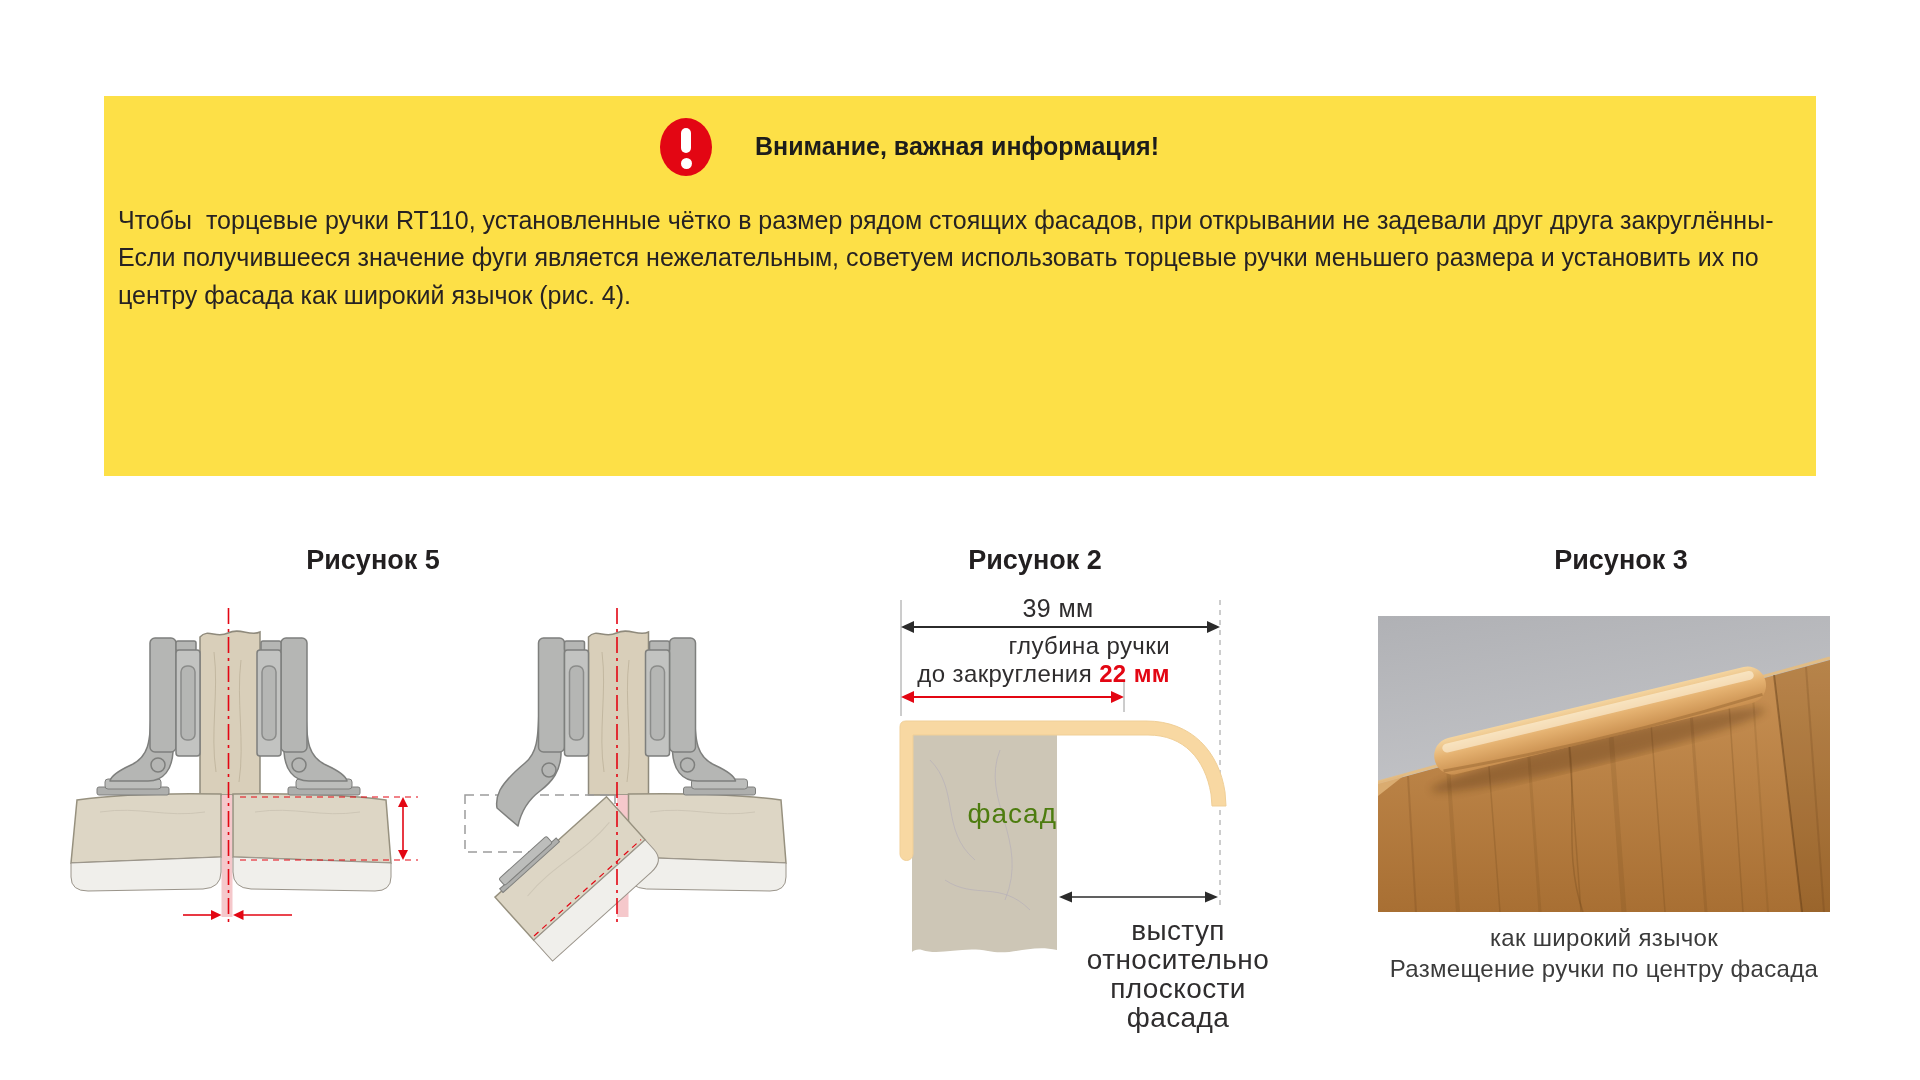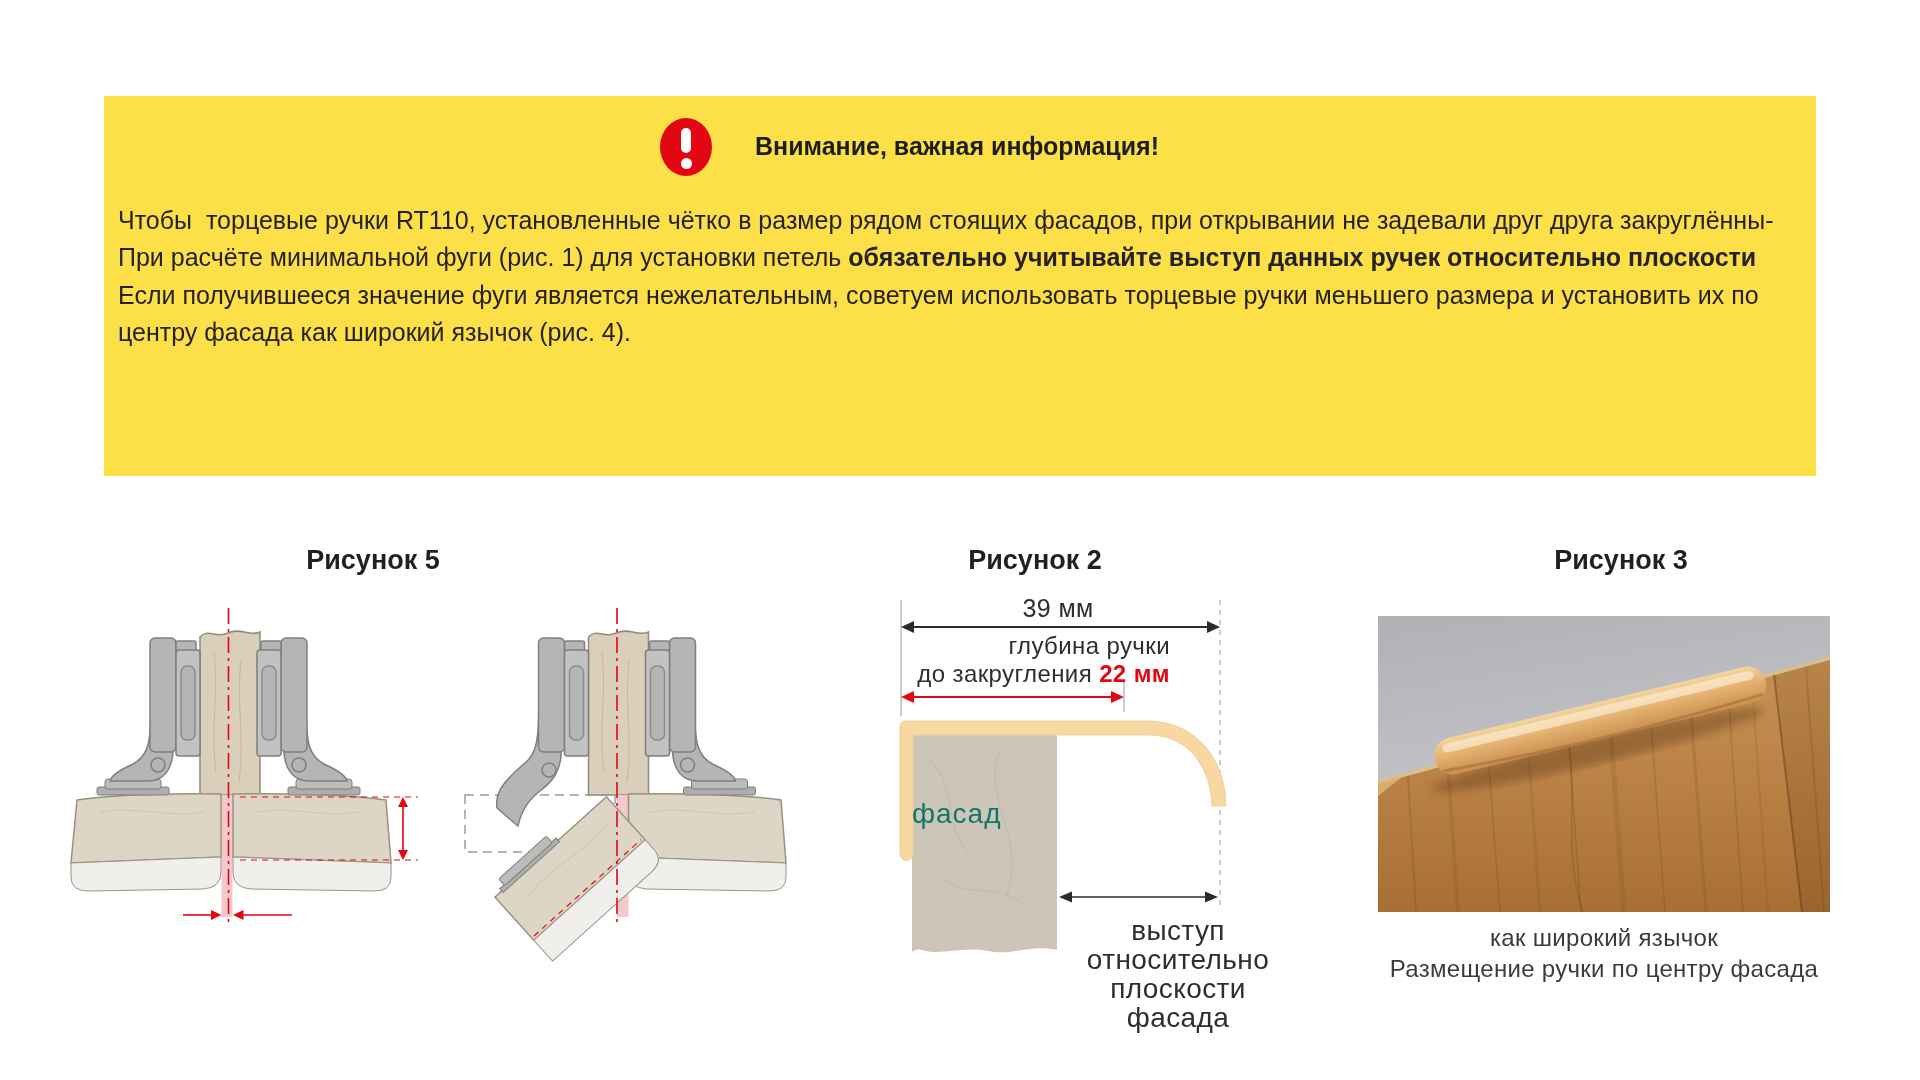--- a/index.html
+++ b/index.html
@@ -63,21 +63,20 @@
 <body>
 
 <section class="notice-box">
   <span class="warn-icon">
     <span class="bar"></span>
     <span class="dot"></span>
   </span>
   <div class="notice-title">Внимание, важная информация!</div>
   <div class="notice-paragraph">
       <div class="pline"><span class="seg-n">Чтобы&nbsp; торцевые ручки RT110, установленные чётко в размер рядом стоящих фасадов, при открывании не задевали друг друга закруглённы-</span></div>
-      <div class="pline"><span class="seg-n">При расчёте минимальной фуги (рис. 1) для установки петель </span><span class="seg-b">обязательно учитывайте выступ данных ручек относительно плоскости</span></div>
       <div class="pline"><span class="seg-n">Если получившееся значение фуги является нежелательным, советуем использовать торцевые ручки меньшего размера и установить их по</span></div>
       <div class="pline"><span class="seg-n">центру фасада как широкий язычок (рис. 4).</span></div>
     </div>
 </section>
 
 <figure class="figure" id="fig1" style="margin:0;">
   <div class="fig-title" style="left:0;width:646px;">Рисунок 5</div>
   <svg width="790" height="480" viewBox="50 540 790 480">
 
     <g>
@@ -202,21 +201,21 @@
       <line x1="1065" y1="897" x2="1212" y2="897" stroke-width="1.6"></line>
       <polygon points="1059,897 1072,891.5 1072,902.5" stroke="none"></polygon>
       <polygon points="1218,897 1205,891.5 1205,902.5" stroke="none"></polygon>
     </g>
   </svg>
   <div class="fig-label" style="left:0;top:54px;width:376px;text-align:center;font-size:25px;">39 мм</div>
   <div class="fig-label" style="left:0;top:92px;width:300px;text-align:right;font-size:24px;line-height:28px;">
     <div>глубина ручки</div>
     <div><span>до закругления </span><span style="color:var(--red);font-weight:700;">22 мм</span></div>
   </div>
-  <div class="fig-label" style="left:42px;top:258px;width:145px;text-align:left;font-size:28px;color:#0f766e;letter-spacing:1px;">фасад</div>
+  <div class="fig-label" style="left:42px;top:258px;width:145px;text-align:right;font-size:28px;color:#4d7c0f;letter-spacing:1px;">фасад</div>
   <div class="fig-label" style="left:186px;top:376px;width:244px;text-align:center;font-size:28px;line-height:29px;">
     <div>выступ относительно</div>
     <div>плоскости фасада</div>
   </div>
 </figure>
 
 <figure class="figure" id="fig3" style="margin:0;">
   <div class="fig-title" style="left:17px;width:452px;">Рисунок 3</div>
   <div class="photo">
     <svg width="452" height="296" viewBox="0 0 452 296">

